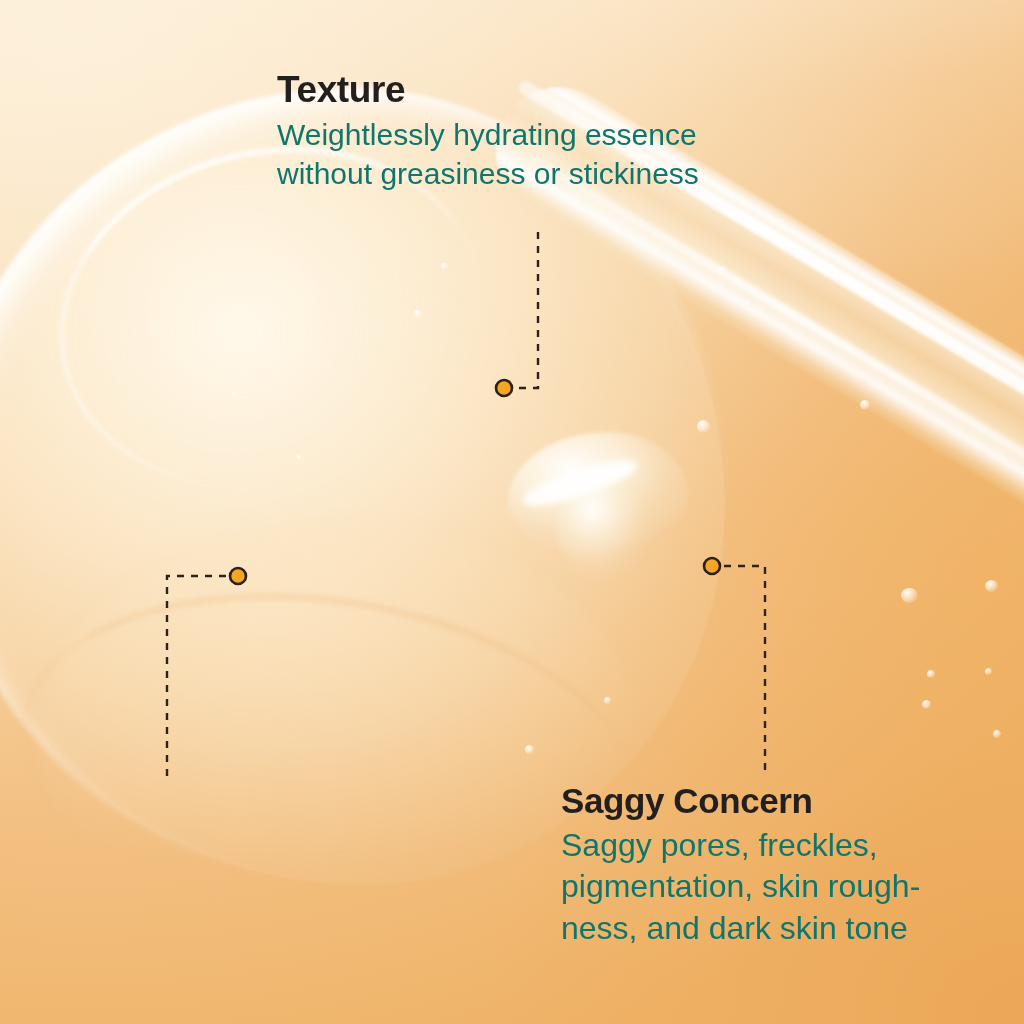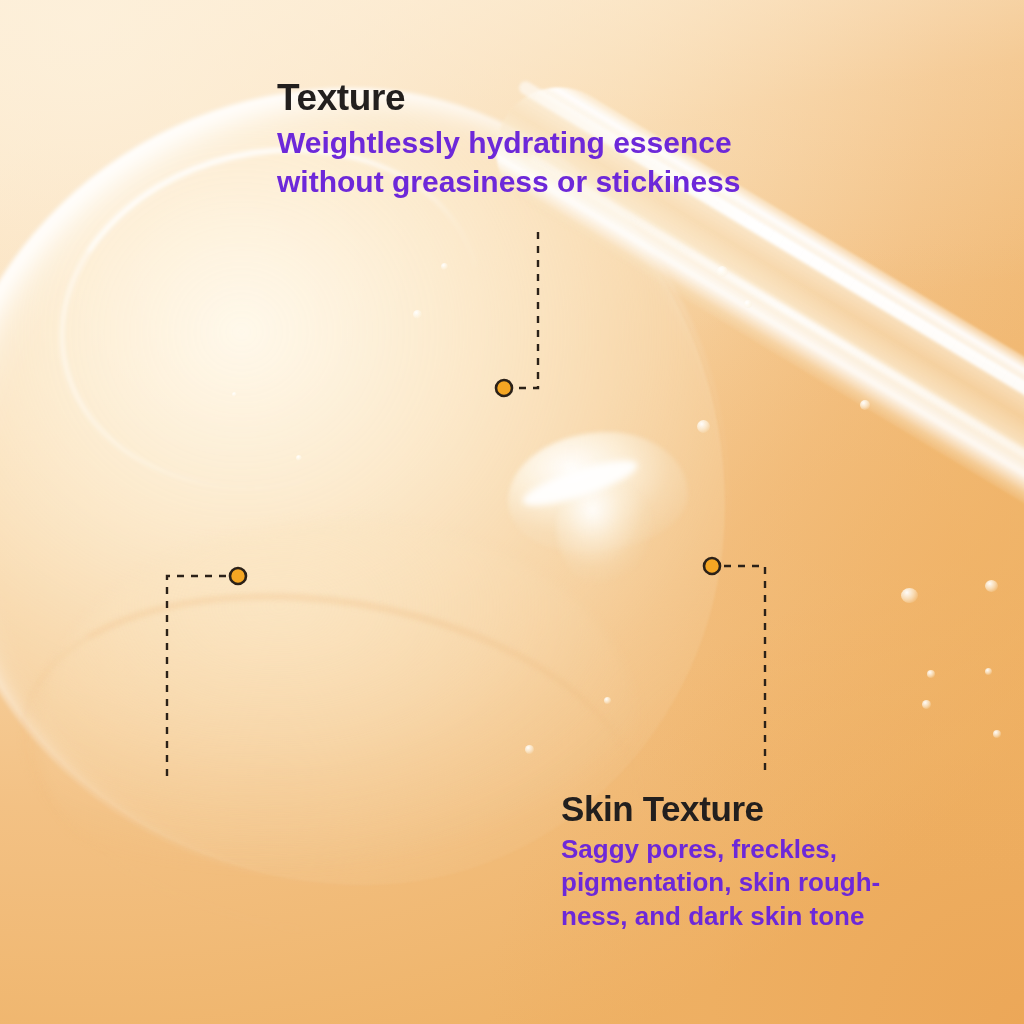--- a/index.html
+++ b/index.html
@@ -218,47 +218,46 @@
   .dash {
     stroke: #2b2118;
     stroke-width: 2.4;
     stroke-dasharray: 7 7;
     fill: none;
     stroke-linecap: butt;
   }
   .dot-ring { fill: #f5a623; stroke: #2b2118; stroke-width: 2.6; }
 
   
-  .callout { position: absolute; margin-top: 8px; }
+  .callout { position: absolute; }
   .c-title {
     font-weight: 700;
     color: #221f1e;
     letter-spacing: -0.4px;
     line-height: 1.1;
     margin: 0 0 4px 0;
   }
   .c-body {
-    color: #6d28d9;
+    color: #0f766e;
     line-height: 1.3;
     margin: 0;
     white-space: pre-line;
-    font-weight: bold;
   }
 
   #callout-texture { left: 277px; top: 70px; }
   #callout-texture .c-title { font-size: 37px; }
   #callout-texture .c-body  { font-size: 30px; }
 
   #callout-skin-type { left: 66px; top: 782px; }
   #callout-skin-type .c-title { font-size: 35px; }
   #callout-skin-type .c-body  { font-size: 30px; }
 
   #callout-skin-concern { left: 561px; top: 782px; }
   #callout-skin-concern .c-title { font-size: 35px; }
-  #callout-skin-concern .c-body  { font-size: 26px; }
+  #callout-skin-concern .c-body  { font-size: 32px; }
 </style>
 </head>
 <body>
 
 <div id="stage">
 
   <div class="bg-layer bg-base"></div>
   <div class="bg-layer bg-warm2"></div>
   <div class="bg-layer bg-warm3"></div>
   <div class="bg-layer bg-topfade"></div>
@@ -306,19 +305,19 @@
   </svg>
 
   <div class="callout" id="callout-texture">
     <p class="c-title">Texture</p>
     <p class="c-body">Weightlessly hydrating essence
 without greasiness or stickiness</p>
   </div>
 
 
   <div class="callout" id="callout-skin-concern">
-    <p class="c-title">Skin Texture</p>
+    <p class="c-title">Saggy Concern</p>
     <p class="c-body">Saggy pores, freckles,
 pigmentation, skin rough-
 ness, and dark skin tone</p>
   </div>
 
 </div>
 
 </body></html>

